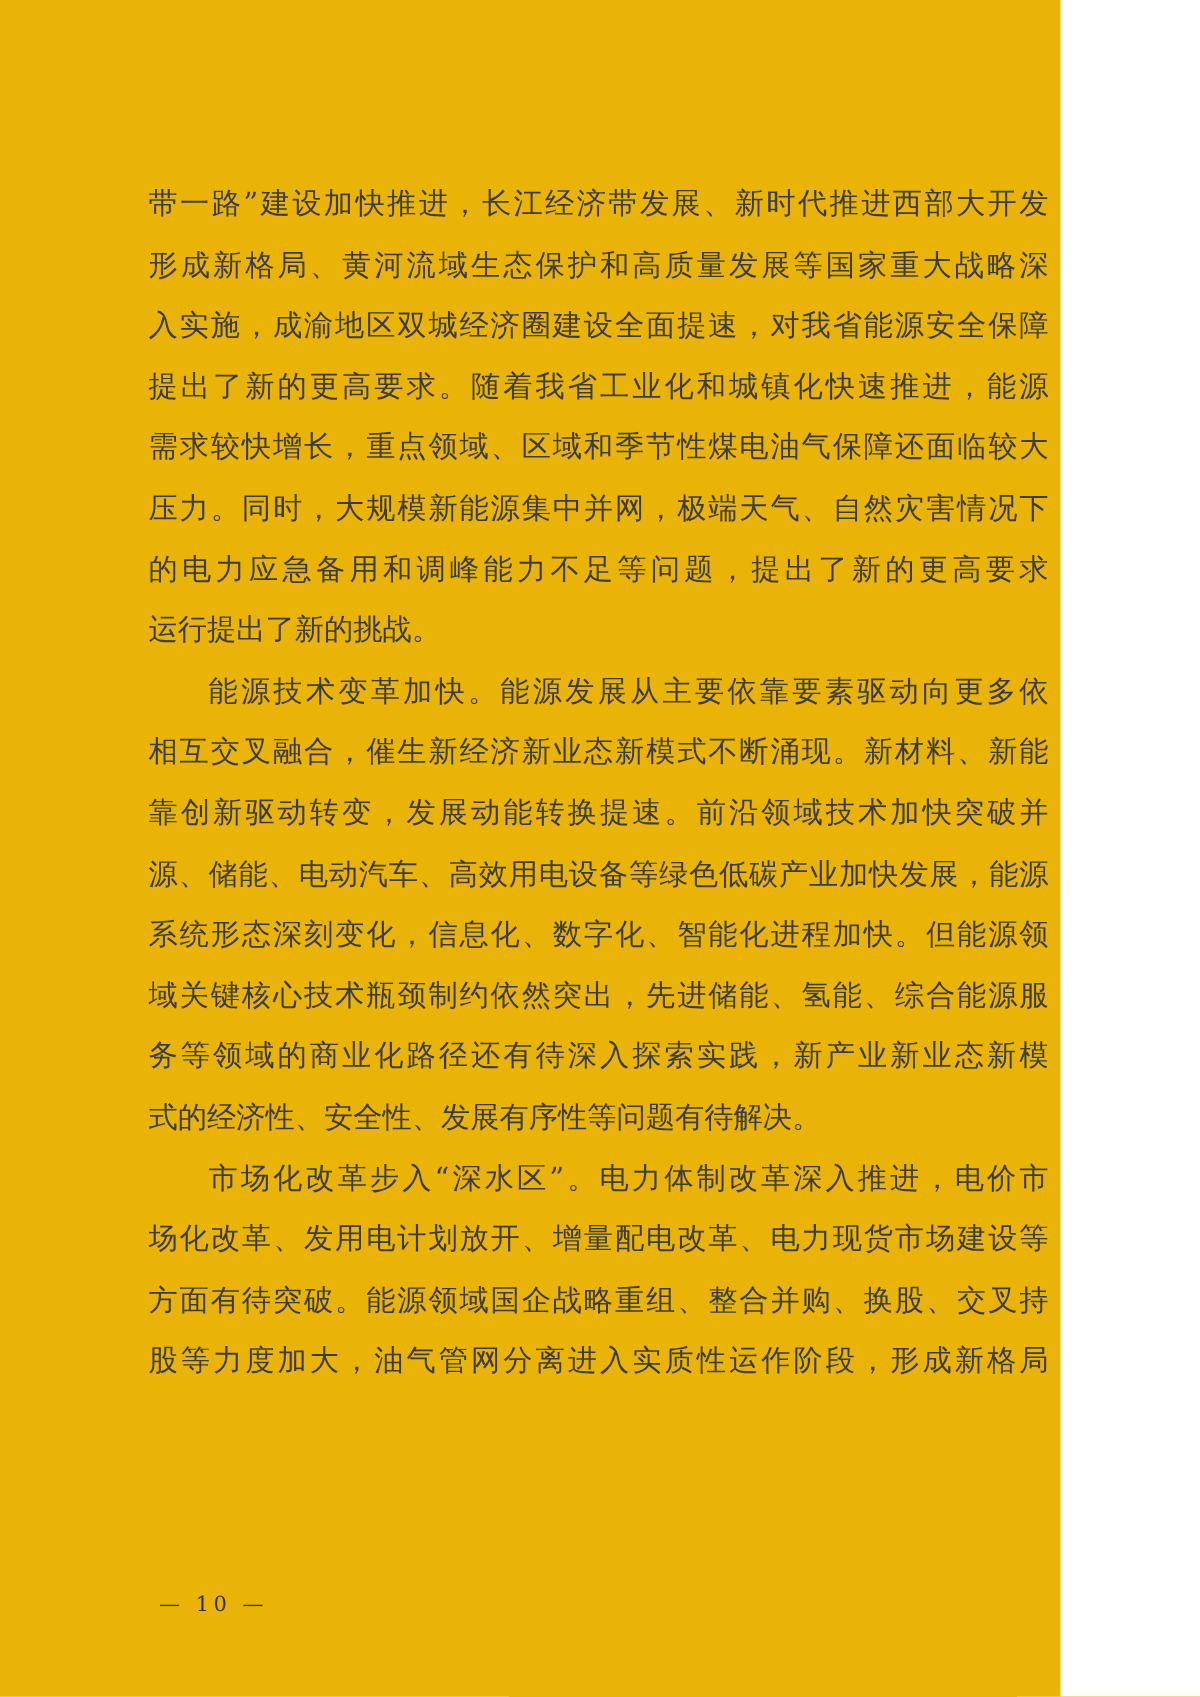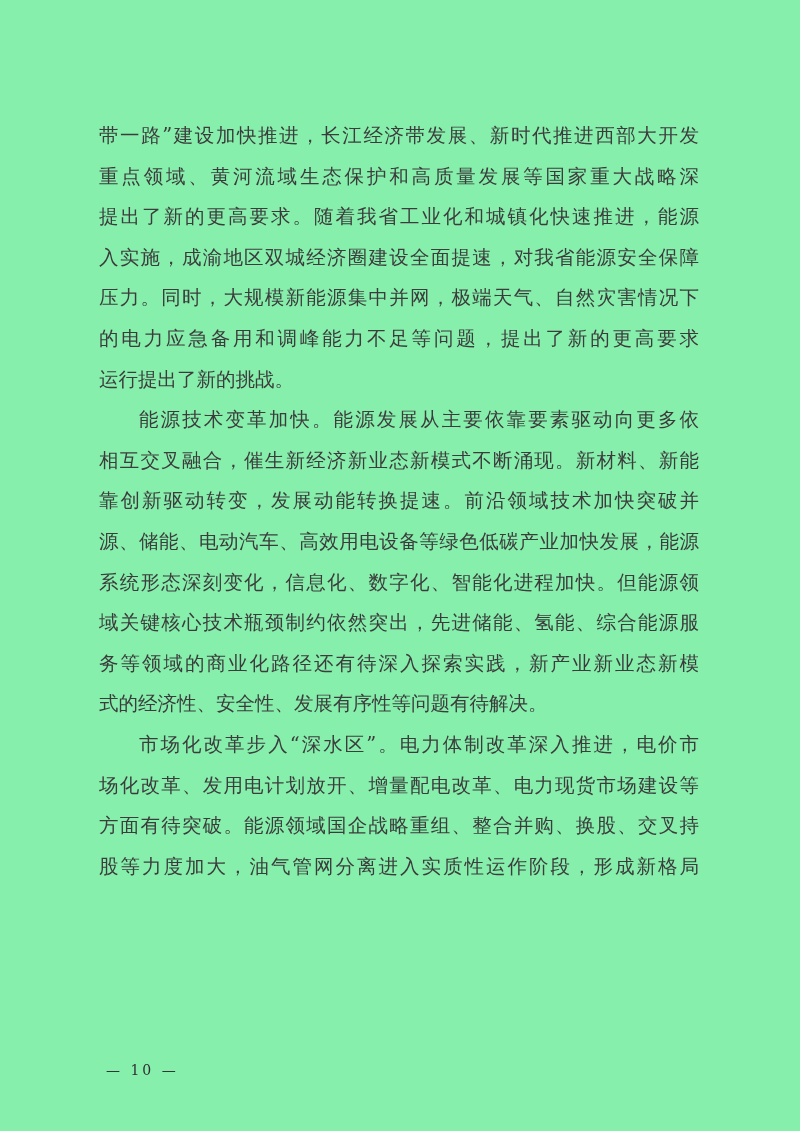--- a/index.html
+++ b/index.html
@@ -11,23 +11,23 @@
     height: 1131px;
     background: #ffffff;
     position: relative;
     overflow: hidden;
     font-family: "DejaVu Serif", "Liberation Serif", serif;
   }
   .page {
     position: absolute;
     left: 0;
     top: 0;
-    width: 800px;
+    width: 707px;
     height: 1131px;
-    background: #86efac;
+    background: #eab308;
   }
   .text-block {
     position: absolute;
     left: 99px;
     top: 116px;
     width: 600px;
   }
   .line {
     height: 40.6px;
     line-height: 40.6px;
@@ -56,23 +56,24 @@
     line-height: 30px;
   }
 </style>
 </head>
 <body>
 
 <div class="page">
   <div class="text-block">
 
     <div class="line">带一路”建设加快推进，长江经济带发展、新时代推进西部大开发</div>
-    <div class="line">重点领域、黄河流域生态保护和高质量发展等国家重大战略深</div>
+    <div class="line">形成新格局、黄河流域生态保护和高质量发展等国家重大战略深</div>
+    <div class="line">入实施，成渝地区双城经济圈建设全面提速，对我省能源安全保障</div>
     <div class="line">提出了新的更高要求。随着我省工业化和城镇化快速推进，能源</div>
-    <div class="line">入实施，成渝地区双城经济圈建设全面提速，对我省能源安全保障</div>
+    <div class="line">需求较快增长，重点领域、区域和季节性煤电油气保障还面临较大</div>
     <div class="line">压力。同时，大规模新能源集中并网，极端天气、自然灾害情况下</div>
     <div class="line">的电力应急备用和调峰能力不足等问题，提出了新的更高要求</div>
     <div class="line end">运行提出了新的挑战。</div>
 
     <div class="line indent">能源技术变革加快。能源发展从主要依靠要素驱动向更多依</div>
     <div class="line">相互交叉融合，催生新经济新业态新模式不断涌现。新材料、新能</div>
     <div class="line">靠创新驱动转变，发展动能转换提速。前沿领域技术加快突破并</div>
     <div class="line">源、储能、电动汽车、高效用电设备等绿色低碳产业加快发展，能源</div>
     <div class="line">系统形态深刻变化，信息化、数字化、智能化进程加快。但能源领</div>
     <div class="line">域关键核心技术瓶颈制约依然突出，先进储能、氢能、综合能源服</div>

